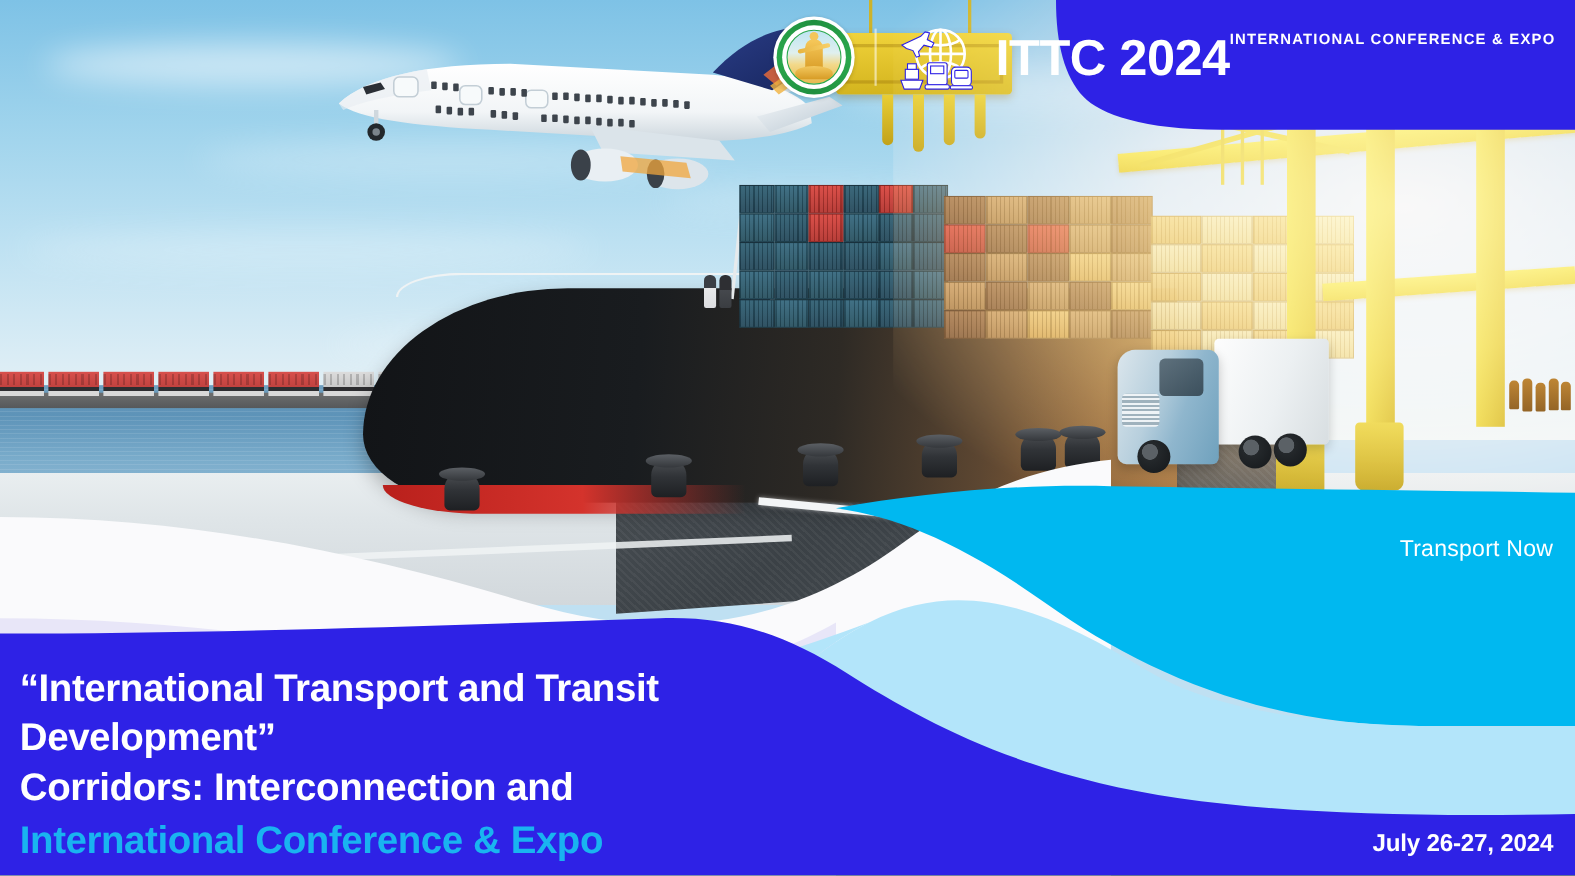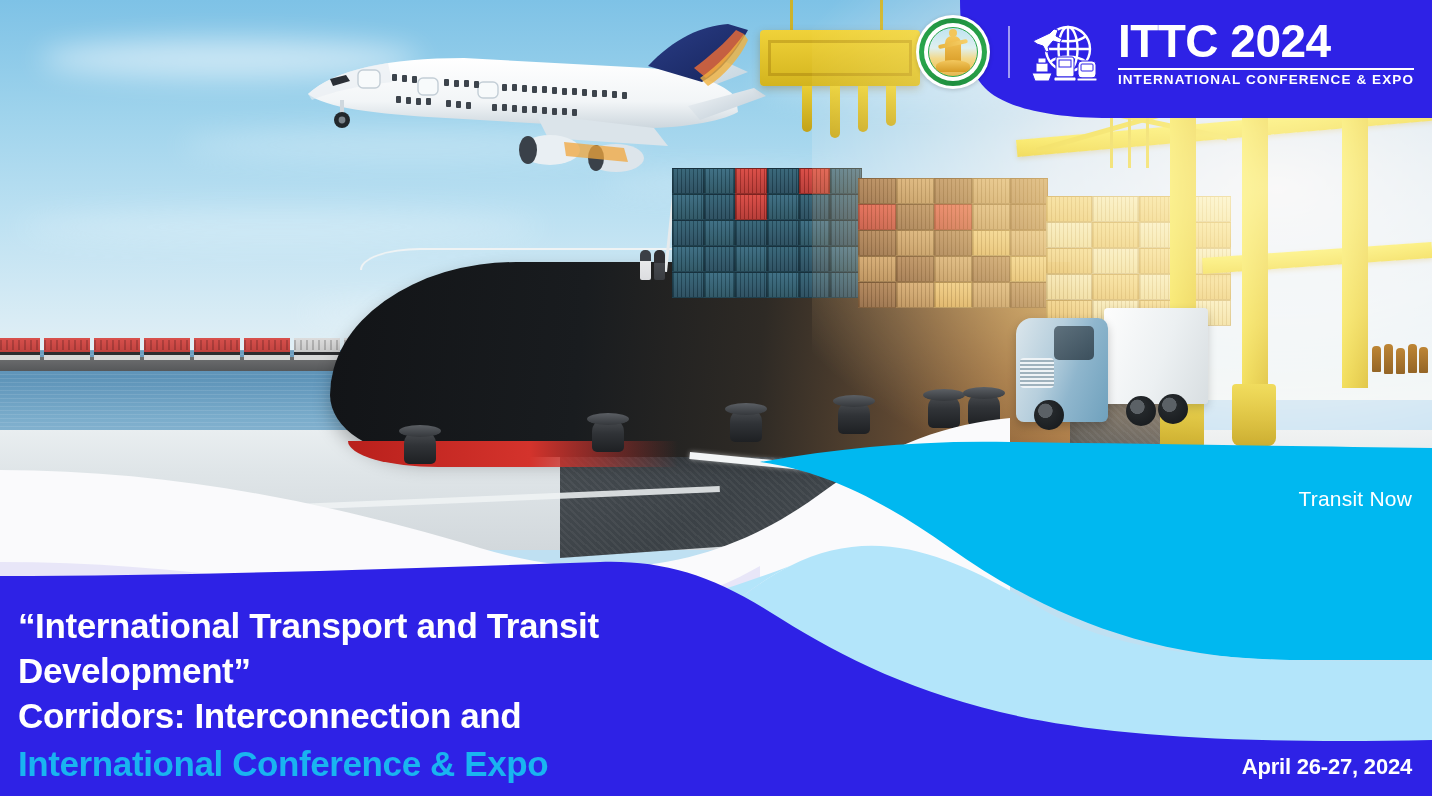--- a/index.html
+++ b/index.html
@@ -196,21 +196,21 @@
   .seal .fig:before{content:"";position:absolute;left:-7px;top:6px;width:30px;height:4px;border-radius:2px;
     background:linear-gradient(90deg,#e8b43e,#f7d06a);transform:rotate(-12deg);}
   .seal .fig:after{content:"";position:absolute;left:50%;top:-7px;transform:translateX(-50%);
     width:8px;height:8px;border-radius:50%;background:#f3c65a;}
   .seal .base{position:absolute;left:14%;bottom:8%;width:72%;height:26%;border-radius:50% 50% 12% 12%;
     background:linear-gradient(180deg,#f3c85e,#d79c26);}
 
   .divline{width:2px;height:52px;background:rgba(255,255,255,.55);flex:0 0 auto;}
 
   .logomark{width:72px;height:62px;flex:0 0 auto;}
-  .brand{display:flex;flex-direction:column;justify-content:space-between;}
+  .brand{display:flex;flex-direction:row;justify-content:space-between;}
   .brand-main{
     color:#ffffff;font-size:46px;font-weight:700;letter-spacing:-.5px;line-height:1;
   }
   .brand-rule{height:2px;background:#fff;margin:4px 0 3px;}
   .brand-sub{
     color:#ffffff;font-size:13.5px;font-weight:700;letter-spacing:1.1px;line-height:1;
   }
 
   .tagline{
     position:absolute;left:18px;top:497px;
@@ -605,27 +605,27 @@
 
     <div class="brand">
       <div class="brand-main">ITTC 2024</div>
       <div class="brand-rule"></div>
       <div class="brand-sub">INTERNATIONAL CONFERENCE &amp; EXPO</div>
     </div>
   </div>
 
 
   <div class="reg">
-    <div class="reg-label">Transit Now</div>
+    <div class="reg-label">Transport Now</div>
   </div>
 
   <div class="title-block">
     <div class="title-q">“International Transport and Transit</div>
     <div class="title-q">Development”</div>
     <div class="title-q">Corridors: Interconnection and</div>
     <div class="title-sub">International Conference &amp; Expo</div>
   </div>
 
   <div class="datebox">
-    <div class="date-line">April 26-27, 2024</div>
+    <div class="date-line">July 26-27, 2024</div>
   </div>
 
 </div>
 
 </body></html>

